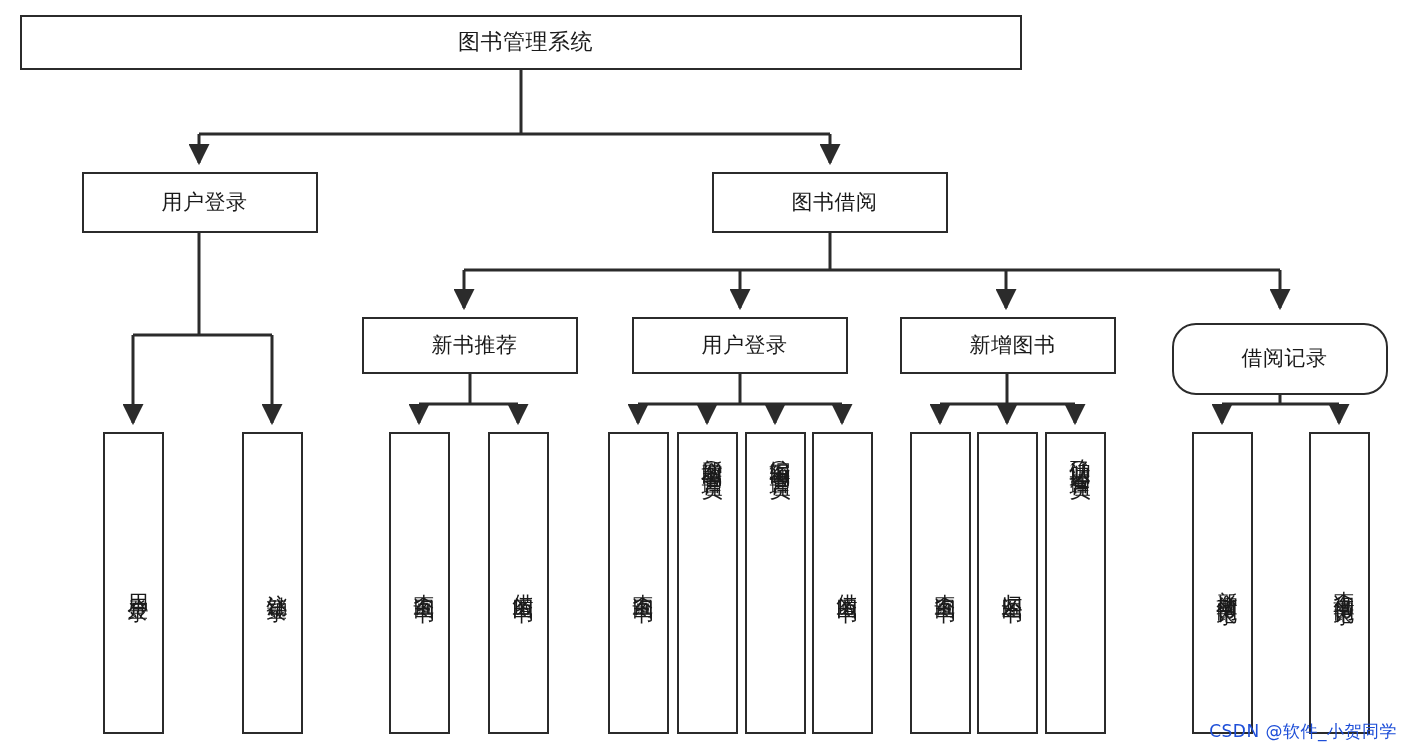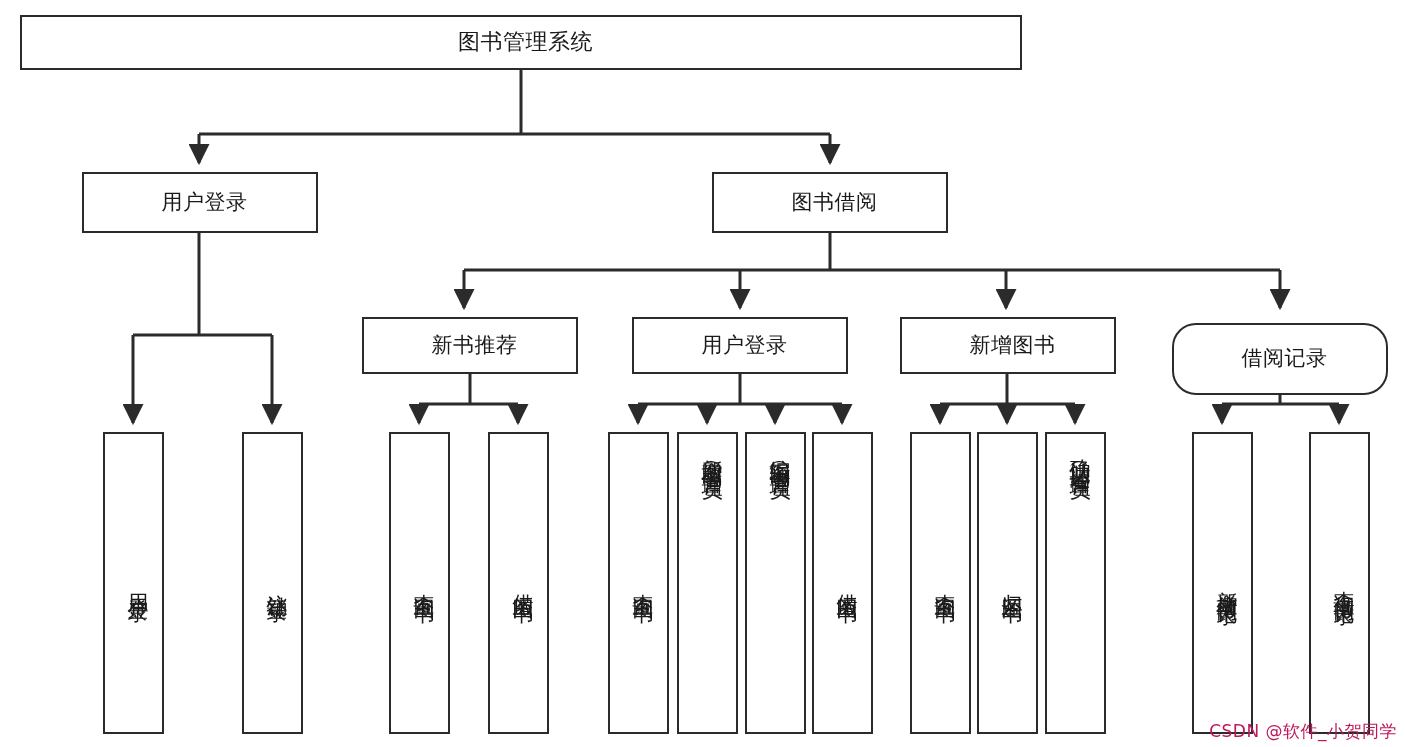--- a/index.html
+++ b/index.html
@@ -66,21 +66,21 @@
   
   .node.v.mid {
     align-items: center;
     padding-top: 0;
   }
   #watermark {
     position: absolute;
     right: 8px;
     bottom: 4px;
     font-size: 17px;
-    color: #be185d;
+    color: #1d4ed8;
     letter-spacing: 0.5px;
     white-space: nowrap;
   }
 </style>
 </head>
 <body>
 
 <div id="canvas">
 
   <svg id="edges" viewBox="0 0 1405 747" xmlns="http://www.w3.org/2000/svg">

